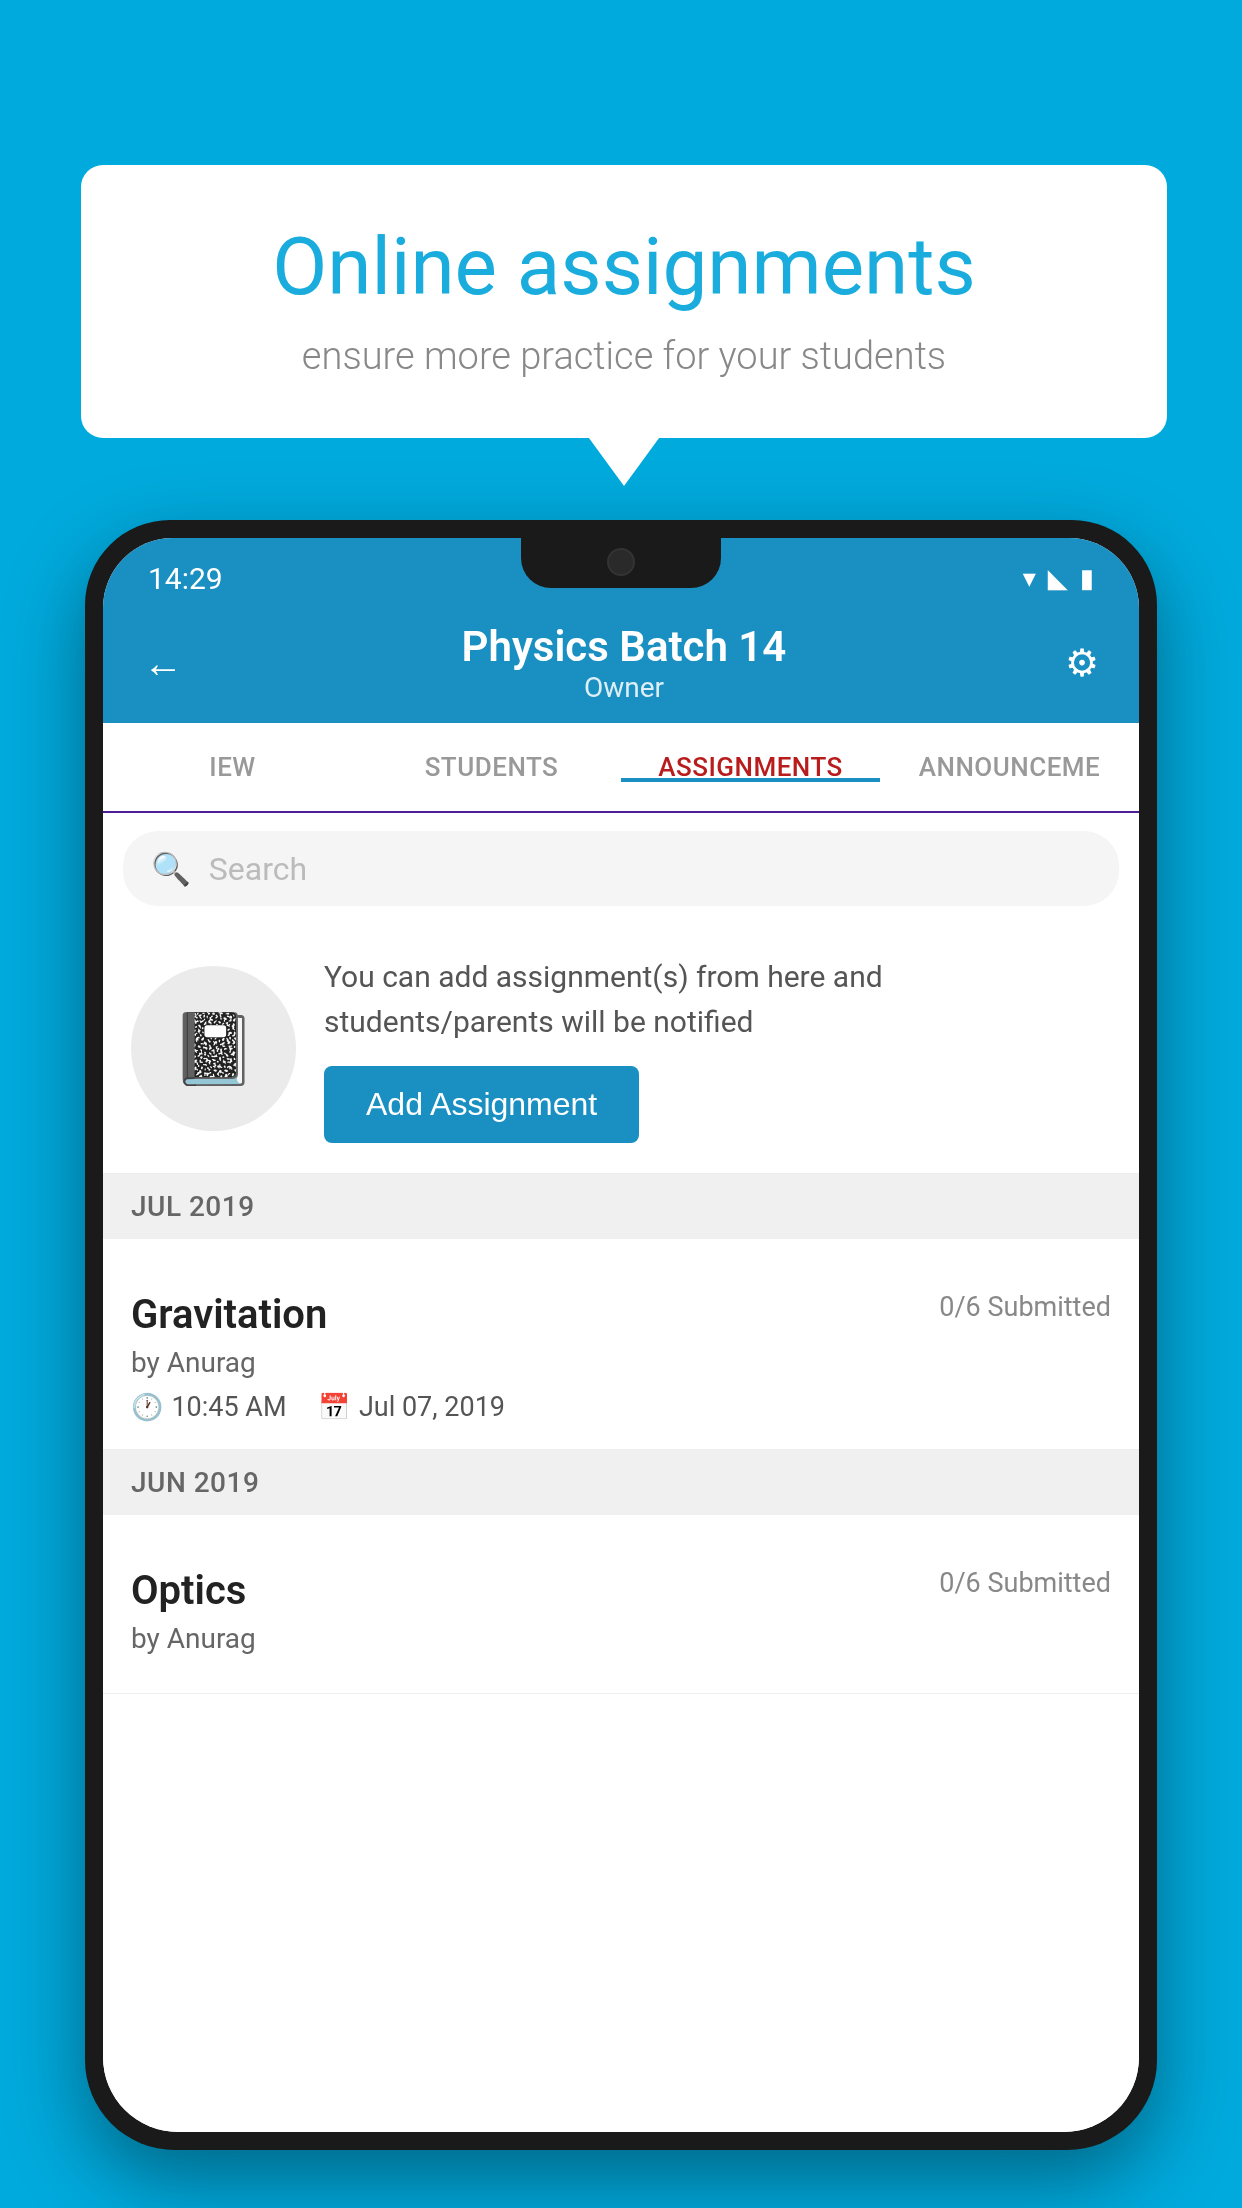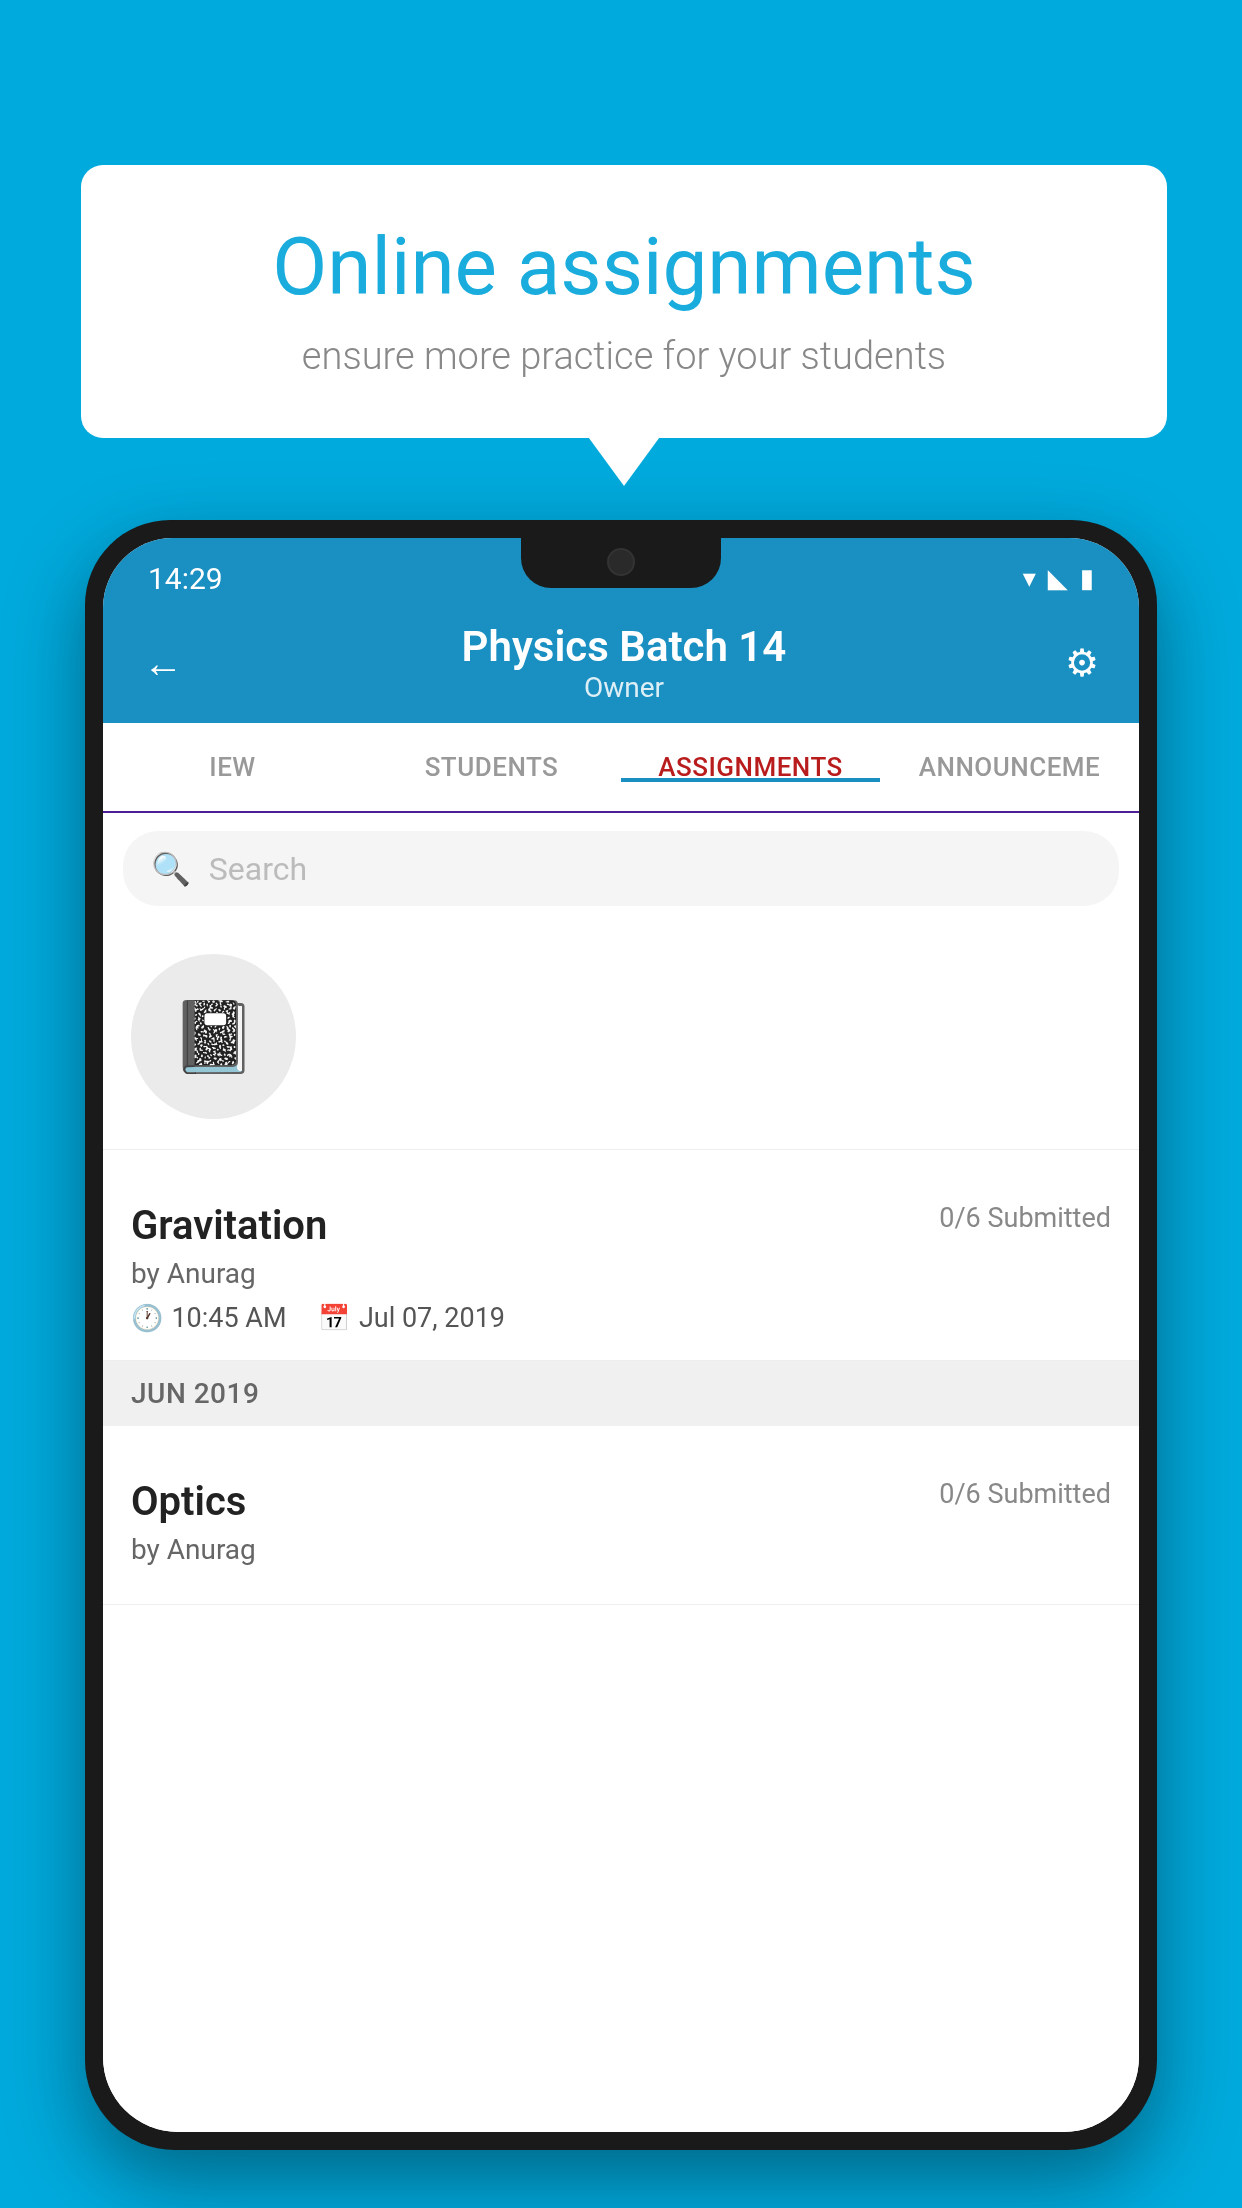--- a/index.html
+++ b/index.html
@@ -398,22 +398,27 @@
           <div class="search-bar">
             <span class="search-icon-el">🔍</span>
             <span class="search-text">Search</span>
           </div>
         </div>
 
         <div class="add-assignment-promo">
           <div class="promo-icon-circle">
             <span class="notebook-icon">📓</span>
           </div>
-        </div>
-
+          <div class="promo-right">
+            <div class="promo-text">You can add assignment(s) from here and students/parents will be notified</div>
+            <button class="add-assignment-btn">Add Assignment</button>
+          </div>
+        </div>
+
+        <div class="section-header">JUL 2019</div>
 
         <div class="assignment-item">
           <div class="assignment-top-row">
             <span class="assignment-name">Gravitation</span>
             <span class="assignment-submitted">0/6 Submitted</span>
           </div>
           <div class="assignment-author">by Anurag</div>
           <div class="assignment-meta">
             <div class="meta-item">
               <span class="meta-icon">🕐</span>

